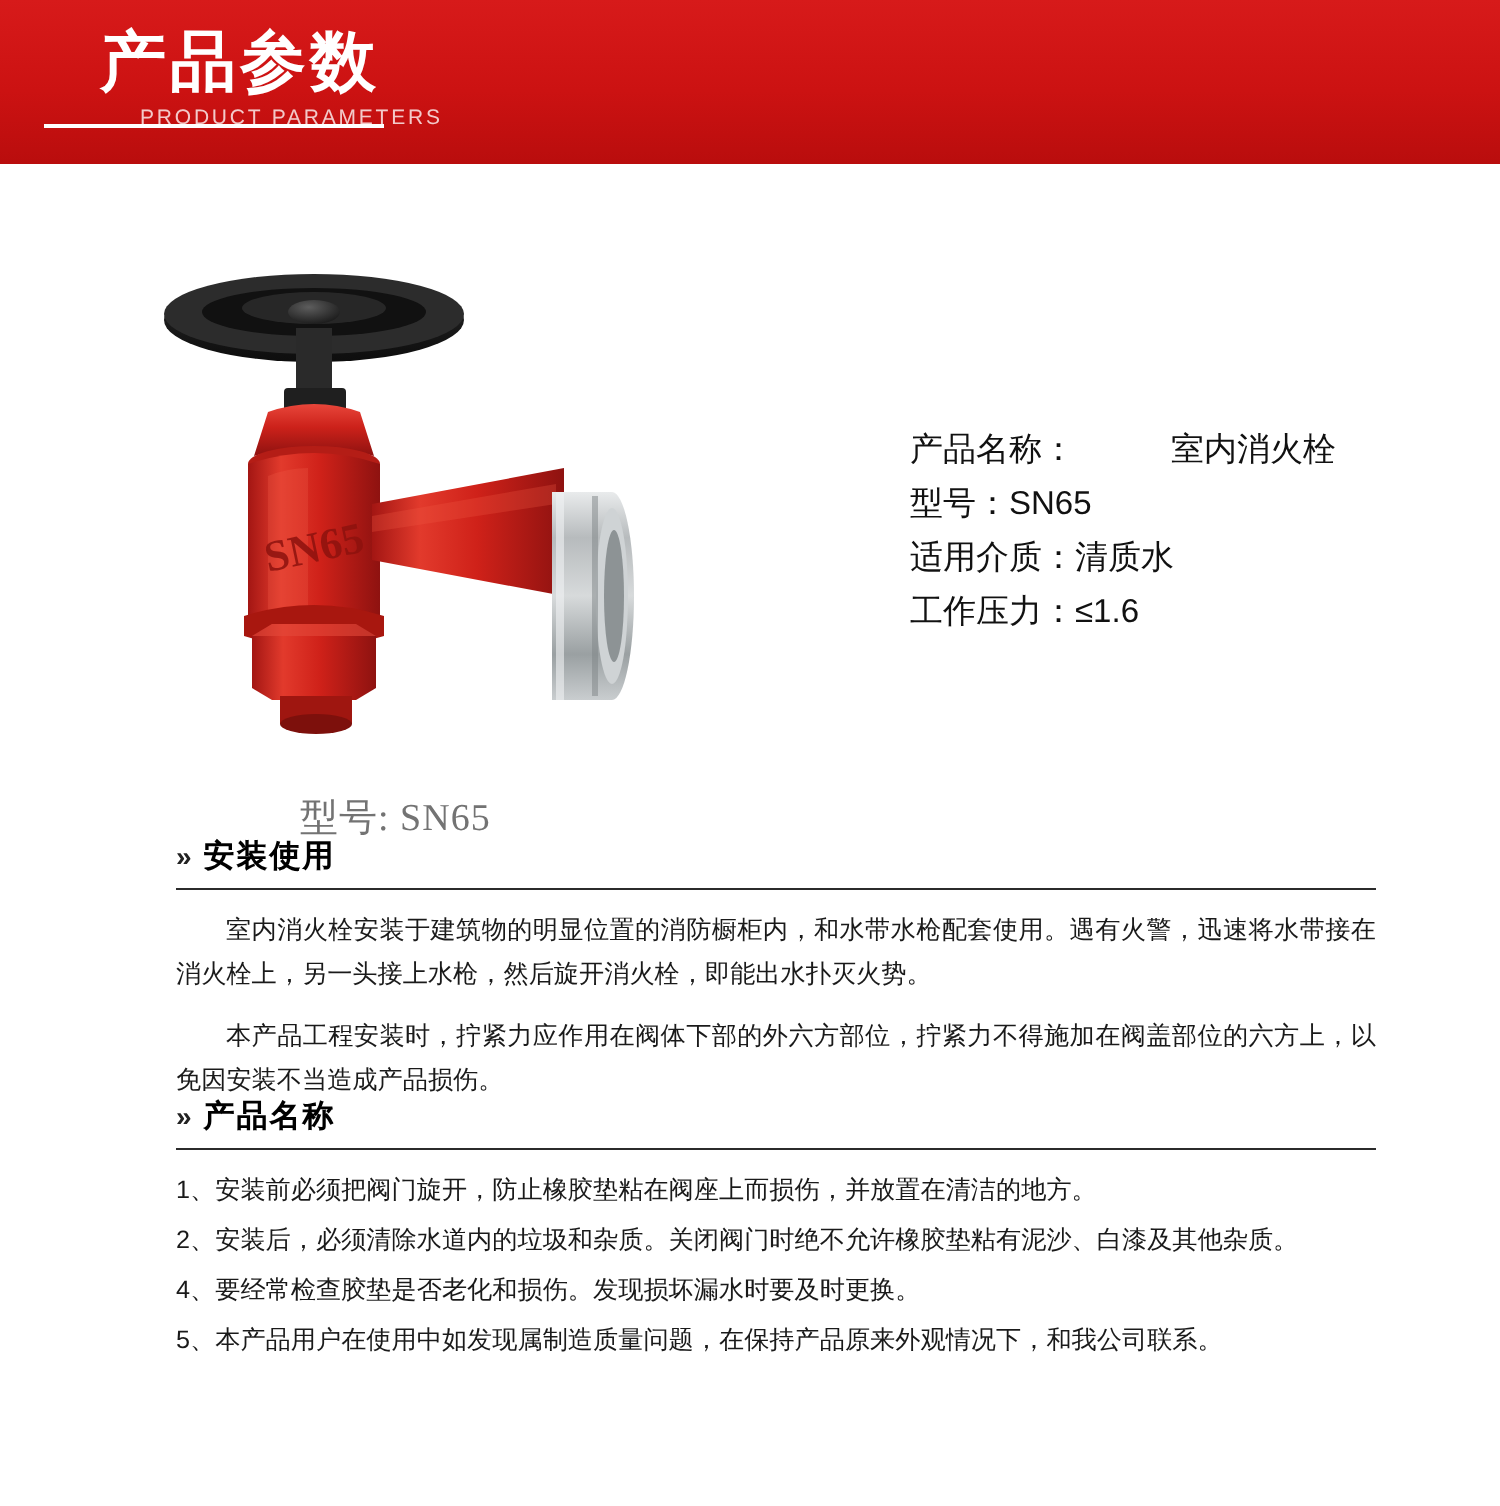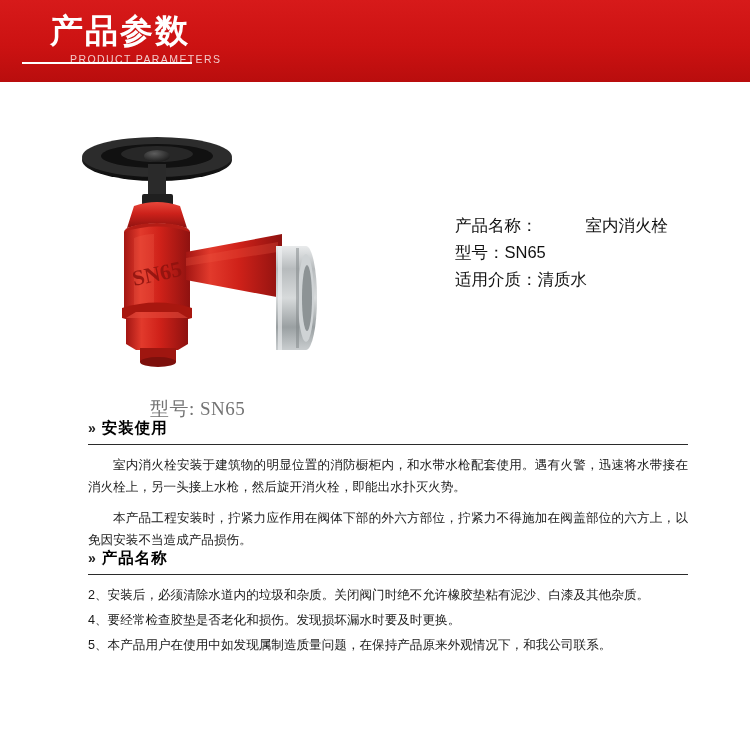--- a/index.html
+++ b/index.html
@@ -226,36 +226,40 @@
 <div class="specs">
   <div class="spec-row first">
     <span class="spec-label">产品名称：</span><span class="spec-value">室内消火栓</span>
   </div>
   <div class="spec-row">
     <span class="spec-label">型号：</span><span class="spec-value">SN65</span>
   </div>
   <div class="spec-row">
     <span class="spec-label">适用介质：</span><span class="spec-value">清质水</span>
   </div>
+  <div class="spec-row">
+    <span class="spec-label">工作压力：</span><span class="spec-value">≤1.6</span>
+  </div>
 </div>
 
 <div class="section" id="section-install">
   <div class="section-heading">
     <span class="chev">»</span>
     <span>安装使用</span>
   </div>
   <div class="divider"></div>
   <div class="para">室内消火栓安装于建筑物的明显位置的消防橱柜内，和水带水枪配套使用。遇有火警，迅速将水带接在消火栓上，另一头接上水枪，然后旋开消火栓，即能出水扑灭火势。</div>
   <div class="para">本产品工程安装时，拧紧力应作用在阀体下部的外六方部位，拧紧力不得施加在阀盖部位的六方上，以免因安装不当造成产品损伤。</div>
 </div>
 
 <div class="section" id="section-maint">
   <div class="section-heading">
     <span class="chev">»</span>
     <span>产品名称</span>
   </div>
   <div class="divider"></div>
   <div style="margin-top:8px;">
+    <div class="list-item">1、安装前必须把阀门旋开，防止橡胶垫粘在阀座上而损伤，并放置在清洁的地方。</div>
     <div class="list-item">2、安装后，必须清除水道内的垃圾和杂质。关闭阀门时绝不允许橡胶垫粘有泥沙、白漆及其他杂质。</div>
     <div class="list-item">4、要经常检查胶垫是否老化和损伤。发现损坏漏水时要及时更换。</div>
     <div class="list-item">5、本产品用户在使用中如发现属制造质量问题，在保持产品原来外观情况下，和我公司联系。</div>
   </div>
 </div>
 
 </body></html>

